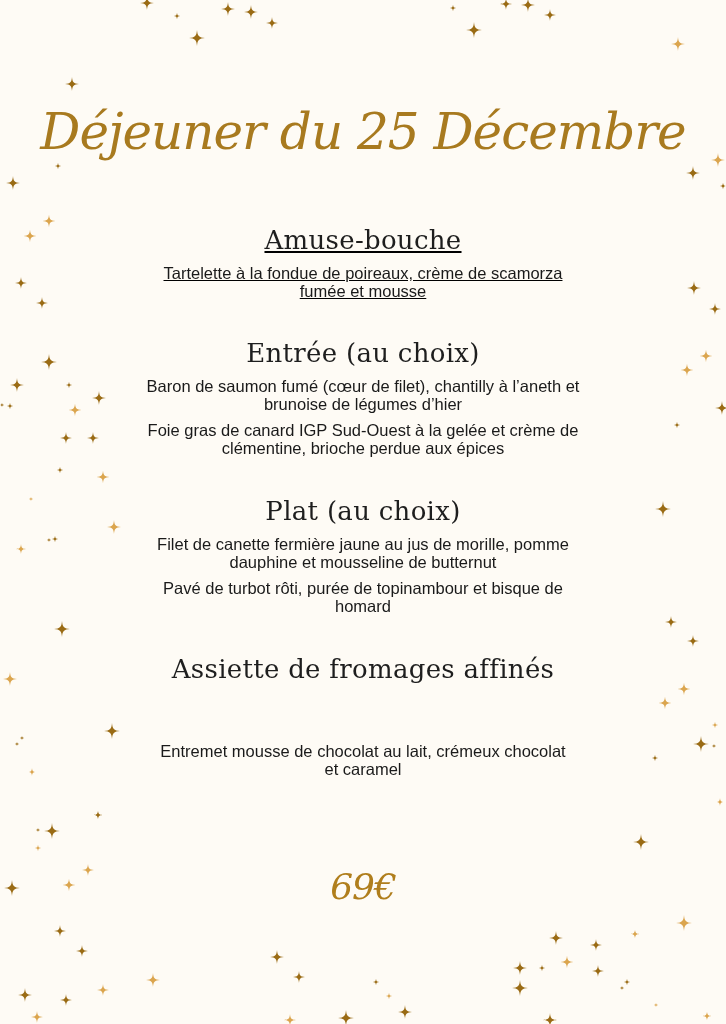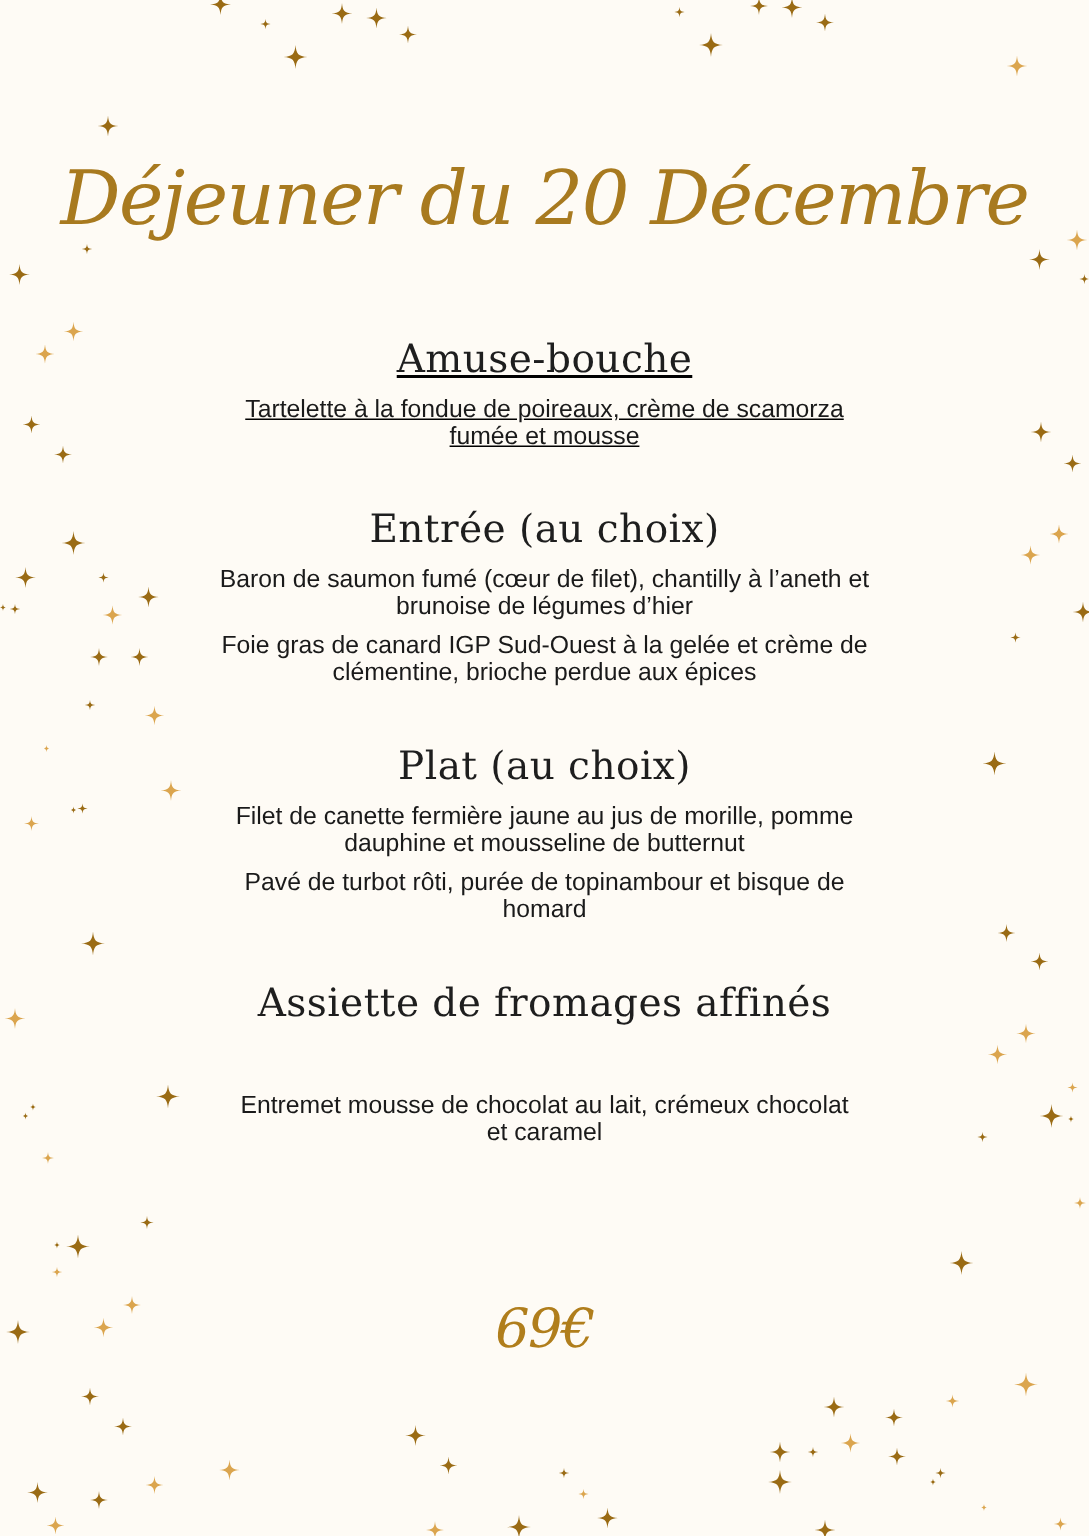--- a/index.html
+++ b/index.html
@@ -570,21 +570,21 @@
     </span>
     <span class="star" style="left: 520px; top: 968px; width: 14px; height: 14px;">
       <svg viewBox="0 0 100 100">
         <path d="M50 0 C53 38 62 47 100 50 C62 53 53 62 50 100 C47 62 38 53 0 50 C38 47 47 38 50 0 Z" fill="#9a6b14"></path>
       </svg>
     </span>
   </div>
 
 <main class="menu">
 
-  <h1 class="title">Déjeuner du 20 Décembre</h1>
+  <h1 class="title">Déjeuner du 25 Décembre</h1>
 
   <section class="section" style="top:224px;text-decoration:underline;">
     <h2 class="section-heading">Amuse-bouche</h2>
     <p class="dish" style="width:400px;margin-top:8px;">Tartelette à la fondue de poireaux, crème de scamorza fumée et mousse</p>
   </section>
 
   <section class="section" style="top:337px;text-align:center;">
     <h2 class="section-heading">Entrée (au choix)</h2>
     <p class="dish" style="width:440px;margin-top:8px;">Baron de saumon fumé (cœur de filet), chantilly à l’aneth et brunoise de légumes d’hier</p>
     <p class="dish" style="width:440px;">Foie gras de canard IGP Sud-Ouest à la gelée et crème de clémentine, brioche perdue aux épices</p>
@@ -594,18 +594,18 @@
     <h2 class="section-heading">Plat (au choix)</h2>
     <p class="dish" style="width:430px;margin-top:8px;">Filet de canette fermière jaune au jus de morille, pomme dauphine et mousseline de butternut</p>
     <p class="dish" style="width:460px;text-align:center;">Pavé de turbot rôti, purée de topinambour et bisque de homard</p>
   </section>
 
   <section class="section" style="top:653px;">
     <h2 class="section-heading">Assiette de fromages affinés</h2>
   </section>
 
   <section class="section" style="top:720px;">
-    <p class="dish" style="width:420px;margin-top:8px;">Entremet mousse de chocolat au lait, crémeux chocolat et caramel</p>
+    <p class="dish" style="width:420px;margin-top:22px;">Entremet mousse de chocolat au lait, crémeux chocolat et caramel</p>
   </section>
 
   <div class="price">69€</div>
 
 </main>
 
 </body></html>

